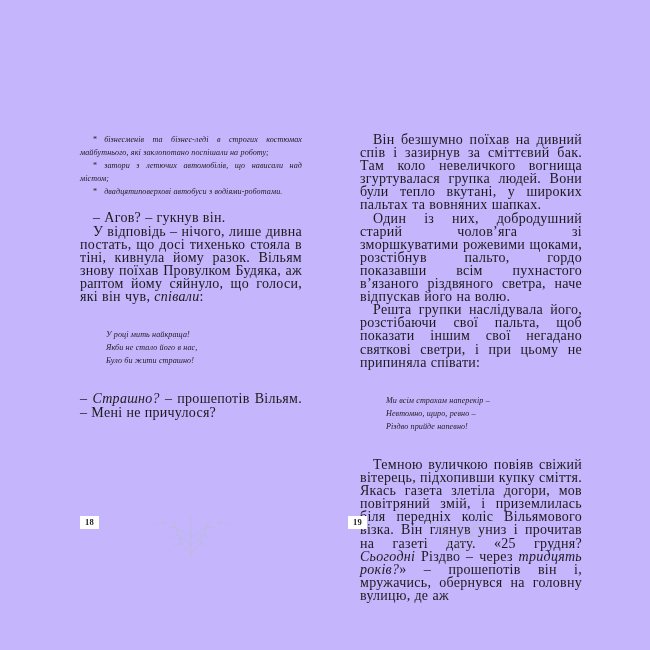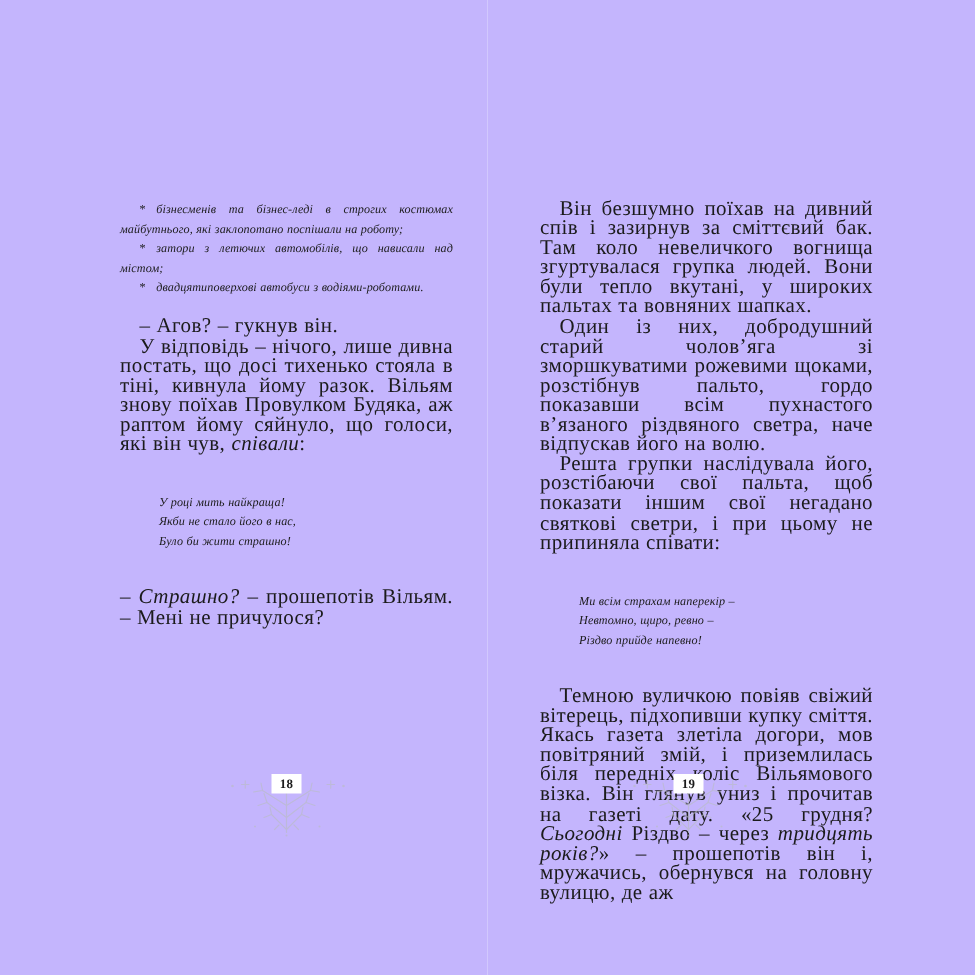--- a/index.html
+++ b/index.html
@@ -103,21 +103,20 @@
   }
   .page-left  .folio { left: 80px; }
   .page-right .folio { left: 23px; }
 
   .folio-inner {
     position: relative;
     width: 100%;
     height: 100%;
     display: flex;
     align-items: flex-start;
-    justify-content: center;
   }
 
   .ornament {
     position: absolute;
     top: 0;
     left: 50%;
     transform: translateX(-50%);
     width: 92px;
     height: 44px;
     opacity: 0.62;

